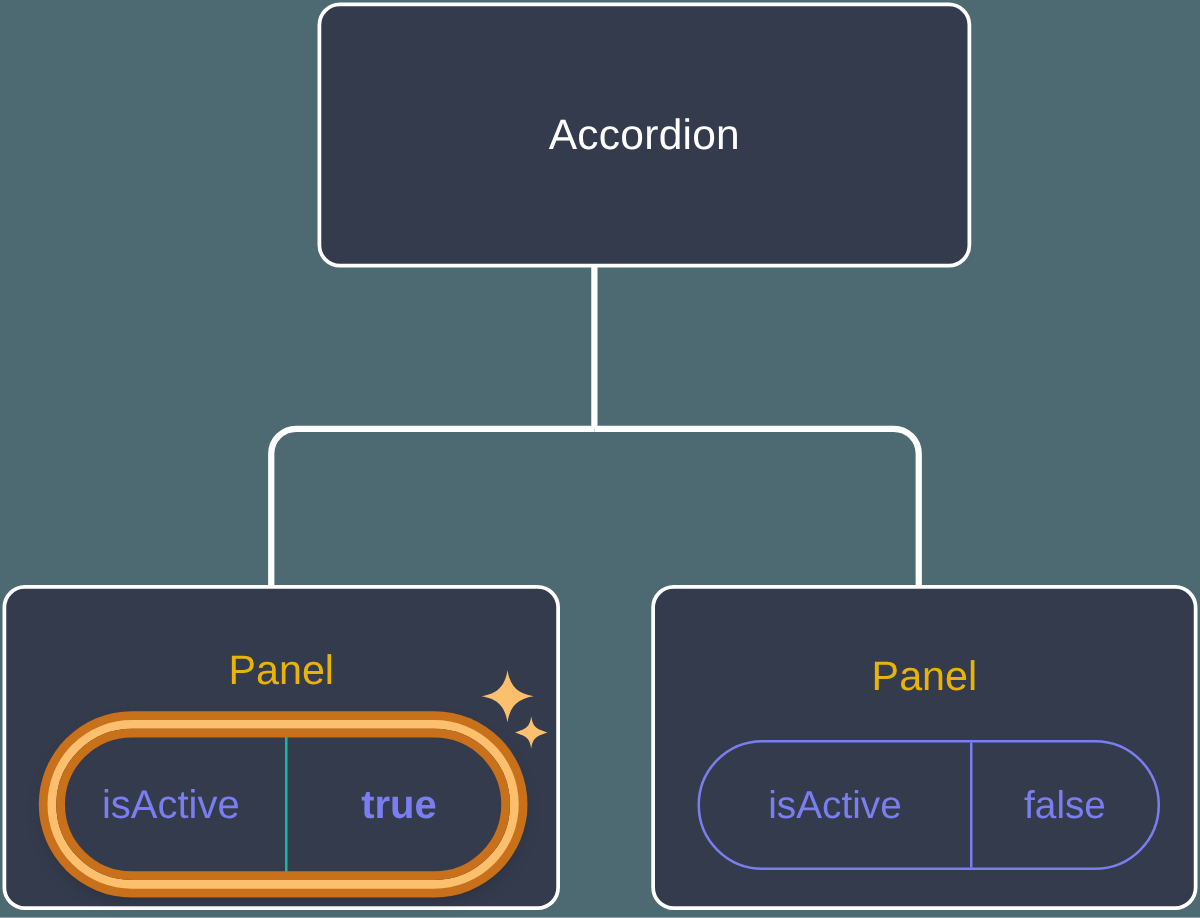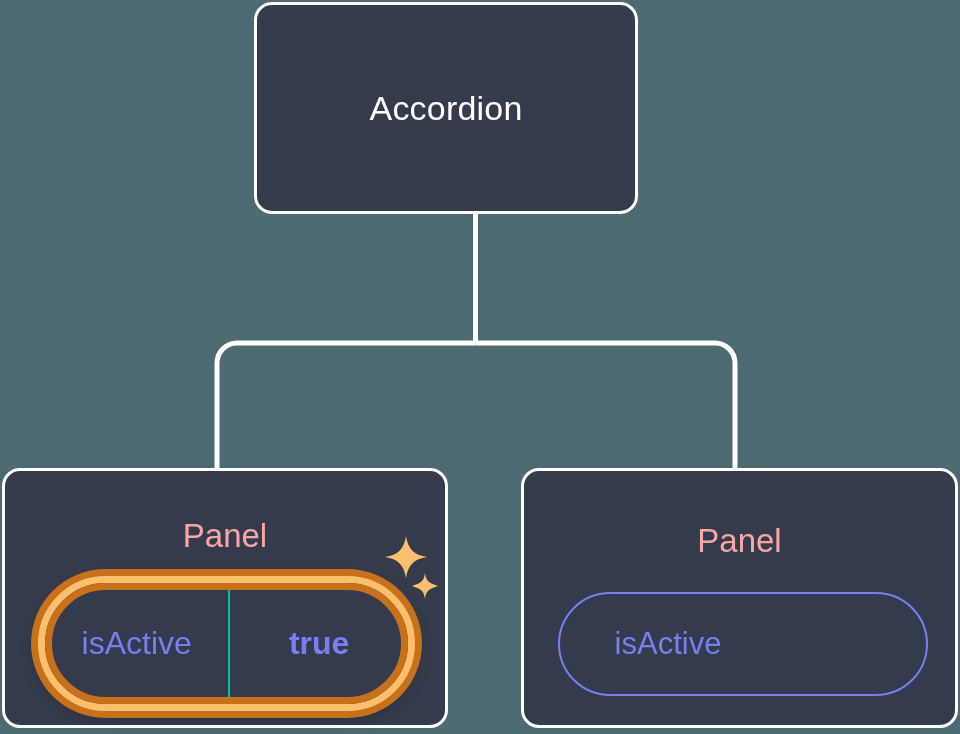--- a/index.html
+++ b/index.html
@@ -34,21 +34,21 @@
     position: absolute;
     box-sizing: border-box;
     background: #343b4c;
     border: 3px solid #ffffff;
     border-radius: 18px;
   }
 
   #node-accordion {
     left: 254px;
     top: 2px;
-    width: 384px;
+    width: 523px;
     height: 212px;
     display: flex;
     align-items: center;
     justify-content: center;
   }
 
   .node-title-root {
     color: #ffffff;
     font-size: 34px;
     font-weight: 400;
@@ -68,21 +68,21 @@
     top: 468px;
     width: 437px;
     height: 260px;
   }
 
   .panel-title {
     position: absolute;
     left: 0;
     width: 100%;
     text-align: center;
-    color: #fca5a5;
+    color: #eab308;
     font-size: 33px;
     font-weight: 400;
     line-height: 1;
   }
   #node-panel-left .panel-title { top: 48px; }
   #node-panel-right .panel-title { top: 53px; }
 
   
   .pill {
     position: absolute;
@@ -193,16 +193,17 @@
   </svg>
   <svg class="sparkle" id="sparkle-small" width="26" height="26" viewBox="0 0 26 26" xmlns="http://www.w3.org/2000/svg">
     <path d="M13 0 C14.3 8 16 9.7 26 13 C16 16.3 14.3 18 13 26 C11.7 18 10 16.3 0 13 C10 9.7 11.7 8 13 0 Z" fill="#fbbf6e"></path>
   </svg>
 
   <div class="node" id="node-panel-right">
     <span class="panel-title">Panel</span>
 
     <div class="pill pill-inactive" id="pill-right">
       <span class="pill-cell pill-key">isActive</span>
+      <span class="pill-cell pill-val">false</span>
     </div>
   </div>
 
 </div>
 
 </body></html>

